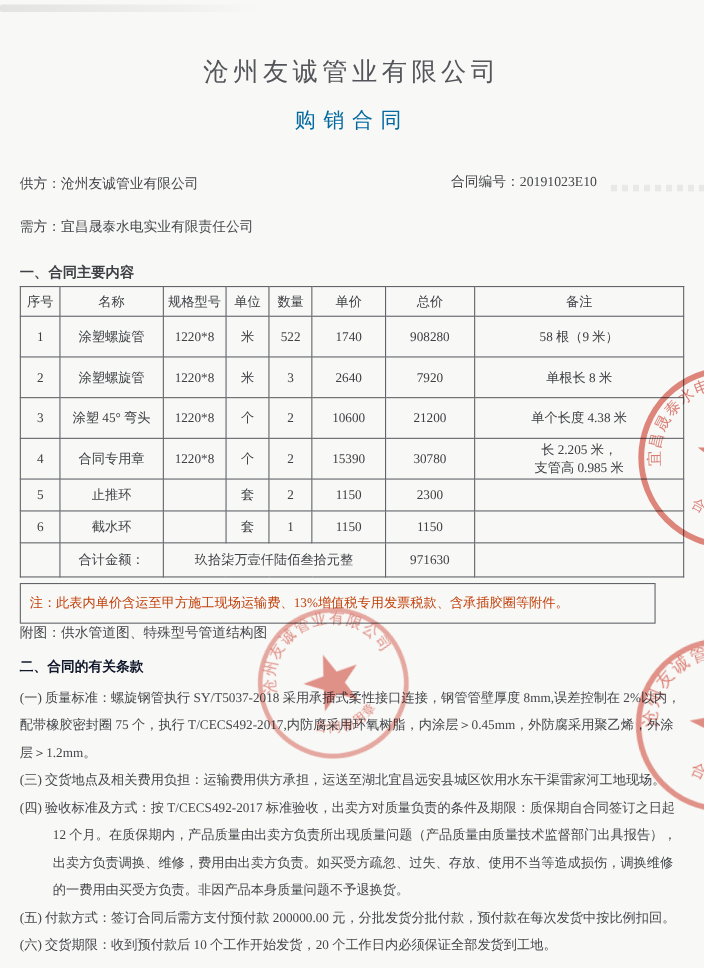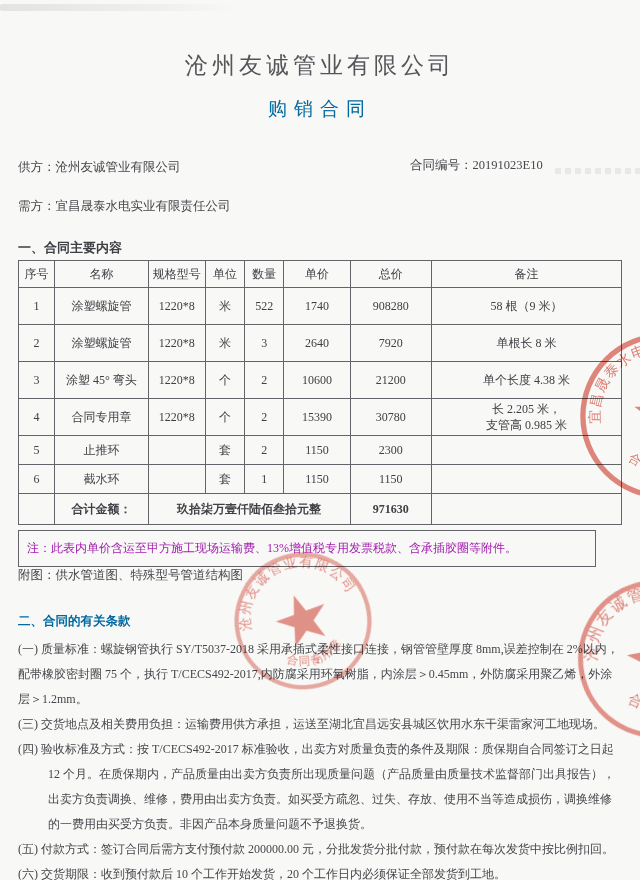--- a/index.html
+++ b/index.html
@@ -47,29 +47,29 @@
     font-size:12px; color:#3f4045; table-layout:fixed;
   }
   table.items th, table.items td {
     border:1px solid #63646a; text-align:center; vertical-align:middle;
     padding:1px 2px; font-weight:400;
   }
   table.items thead th { height:27px; }
   table.items tbody tr td { height:37px; }
   table.items tbody tr:nth-child(5) td,
   table.items tbody tr:nth-child(6) td { height:29px; }
-  table.items tfoot td { height:31px;font-weight:bold; }
+  table.items tfoot td { height:31px; }
   td.remark { white-space:pre-line; line-height:1.35; }
 
   .note-box {
     width:578px; border:1px solid #63646a; margin-top:5px;
-    padding:9px 8px; font-size:12px; color:#a21caf;
+    padding:9px 8px; font-size:12px; color:#c2410c;
   }
   .attachment { font-size:12.5px; }
-  .section2 { margin-top:29px; font-size:12.5px; font-weight:bold; color:#0369a1; }
+  .section2 { margin-top:14px; font-size:12.5px; font-weight:bold; color:#0f172a; }
 
   .clauses { margin-top:7px; font-size:12px; color:#45464b; }
   .clause { line-height:2.08; }
   .clause.hang { padding-left:30px; text-indent:-30px; }
 
   .stamp { position:absolute; mix-blend-mode:multiply; opacity:.82; filter:blur(.3px); pointer-events:none; }
   .stamp svg { overflow:visible; }
   #stamp-buyer   { left:575px; top:328px; width:176px; height:176px; }
   #stamp-supplier-mid { left:231px; top:549px; width:144px; height:144px; transform:rotate(-20deg); }
   #stamp-supplier-right { left:573px; top:575px; width:168px; height:168px; transform:rotate(-10deg); }

